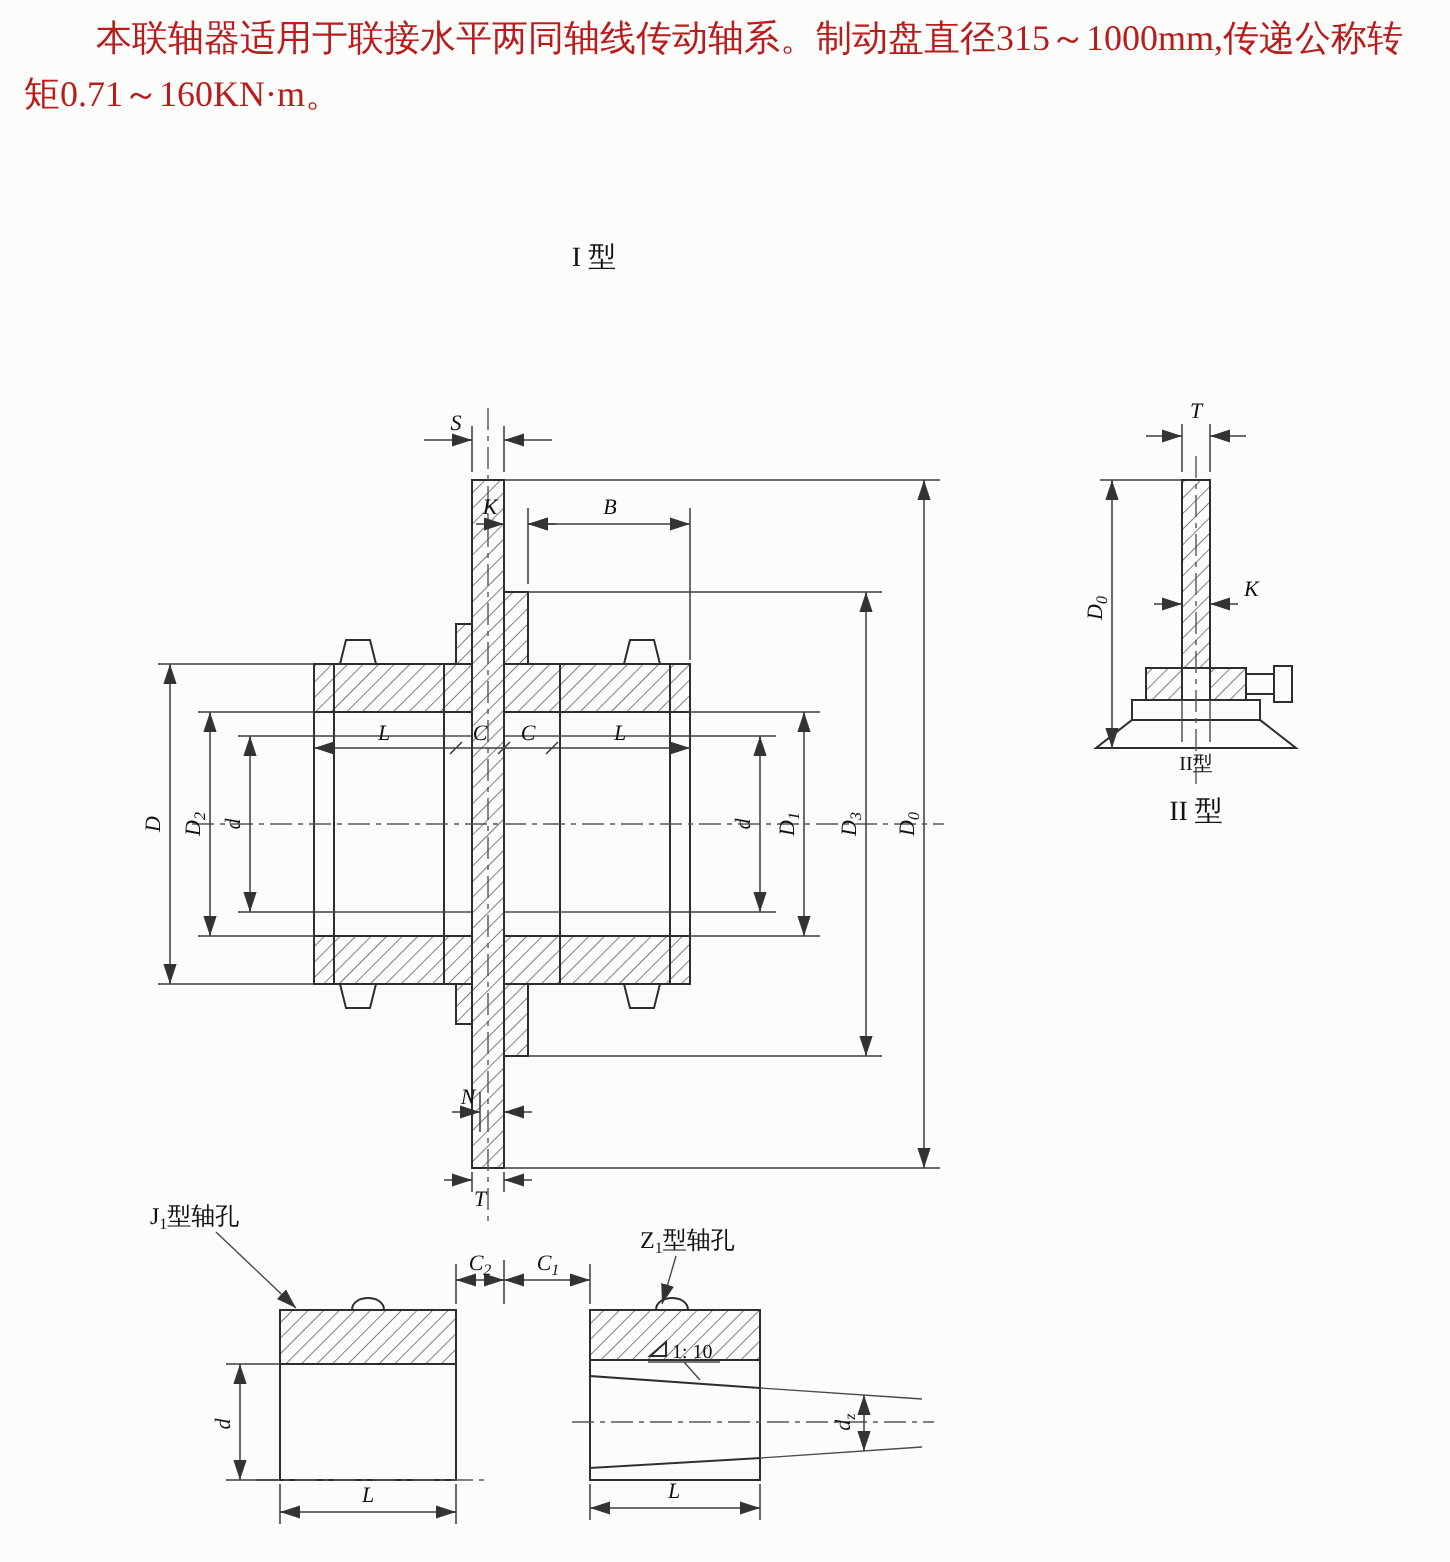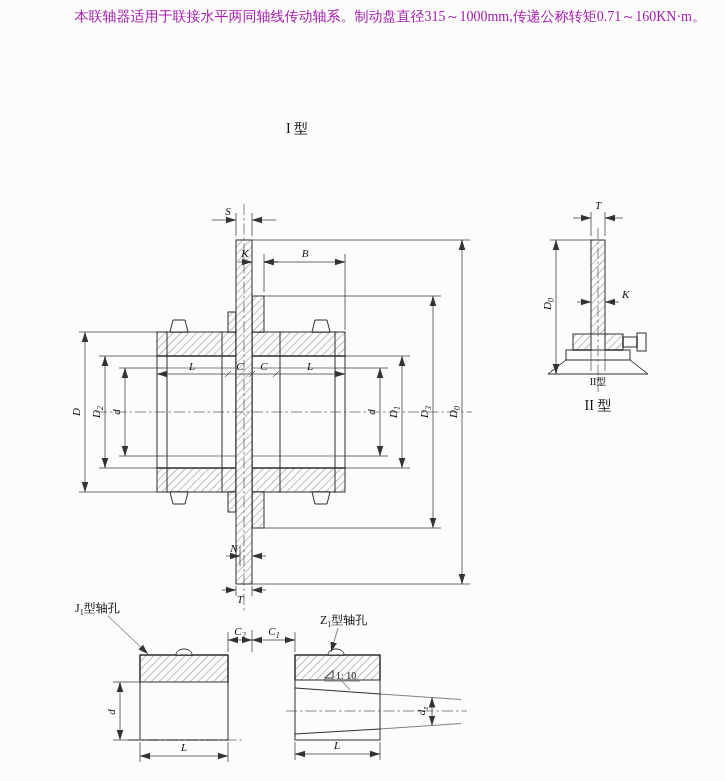--- a/index.html
+++ b/index.html
@@ -3,23 +3,22 @@
 <meta charset="utf-8">
 <style>
   html,body{margin:0;padding:0;background:#e8e8e8;}
   .page{
     width:725px;height:781px;position:relative;margin:0 auto;
     background:#fcfcfa;overflow:hidden;
     font-family:"Liberation Serif", serif;
   }
   .intro{
     position:absolute;top:6px;left:12px;width:694px;margin:0;
-    font-size:14px;line-height:1.55;color:#a21caf;text-indent:2em;
+    font-size:18px;line-height:1.55;color:#b91c1c;text-indent:2em;
     font-family:"Liberation Serif", serif;
-    text-align:right;
   }
   svg.drawing{position:absolute;left:0;top:0;}
   .ln{stroke:#2e2e2e;stroke-width:1;fill:none;stroke-linecap:square;}
   .lnf{stroke:#2e2e2e;stroke-width:1;fill:#fcfcfa;}
   .thin{stroke:#4a4a4a;stroke-width:0.7;fill:none;}
   .cl{stroke:#555;stroke-width:0.7;fill:none;stroke-dasharray:11 3 2.5 3;}
   .dim{stroke:#3c3c3c;stroke-width:0.75;fill:none;}
   .hat{fill:url(#hatch);stroke:#2e2e2e;stroke-width:1;}
   text.dt{font-family:"Liberation Serif",serif;font-style:italic;font-size:11px;fill:#111;}
   text.dc{font-family:"Liberation Serif",serif;font-size:12px;fill:#111;}

